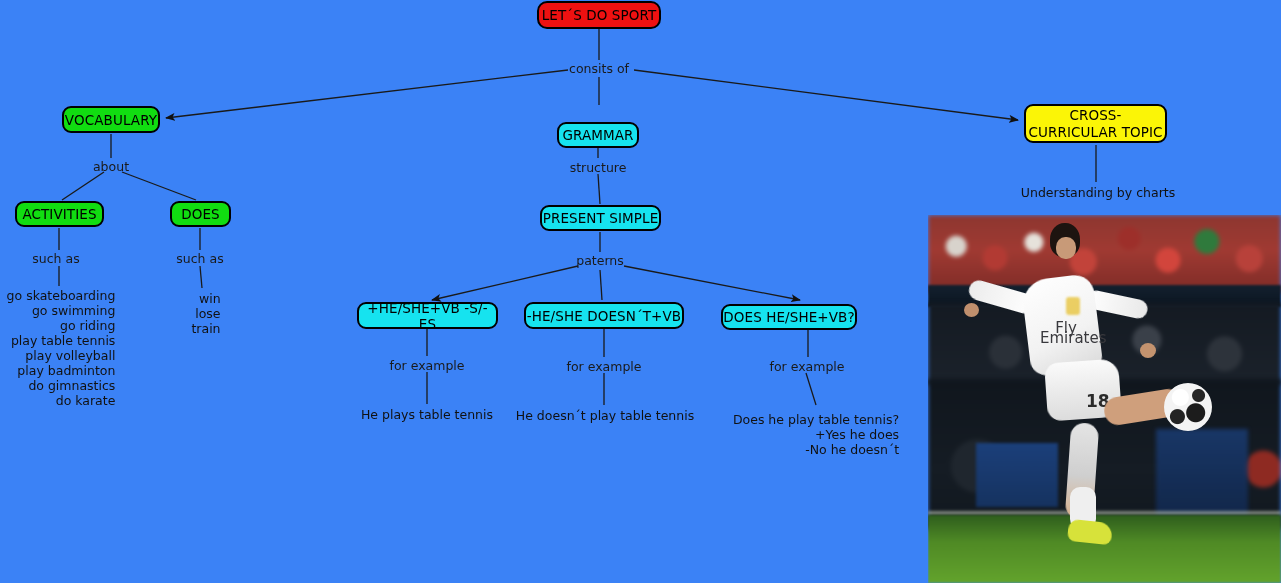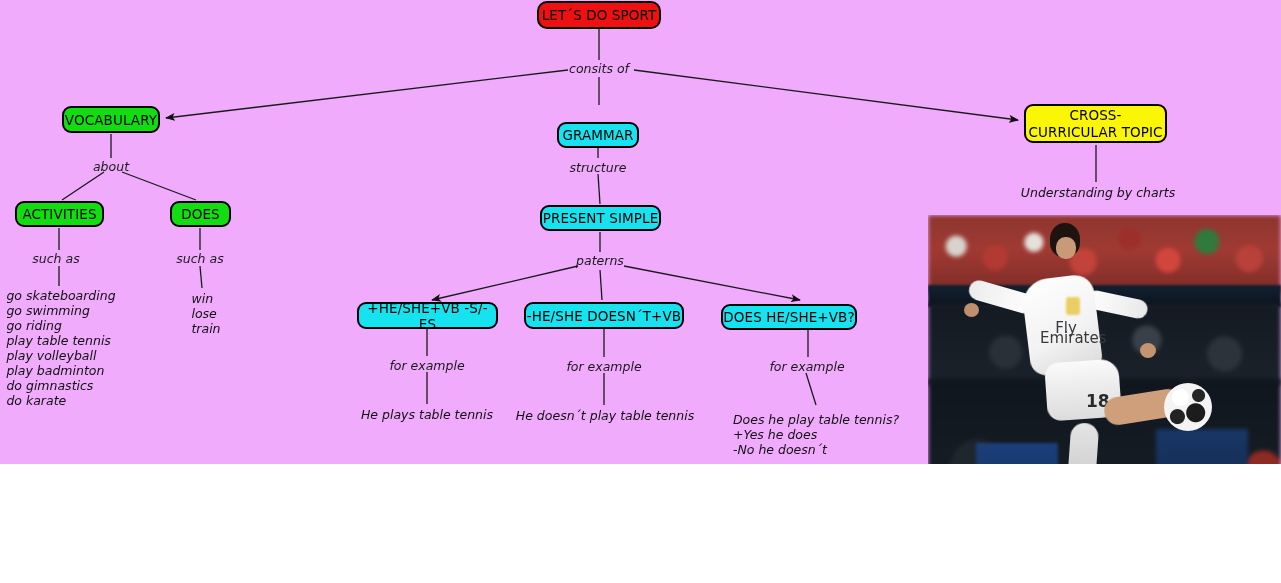--- a/index.html
+++ b/index.html
@@ -6,22 +6,22 @@
     margin: 0;
     padding: 0;
     background: #ffffff;
   }
   body {
     font-family: "DejaVu Sans", sans-serif;
   }
   #canvas {
     position: relative;
     width: 1281px;
-    height: 464px;
-    background: #f0abfc;
+    height: 583px;
+    background: #3b82f6;
     overflow: hidden;
   }
   #edges {
     position: absolute;
     left: 0;
     top: 0;
     width: 1281px;
     height: 583px;
     pointer-events: none;
   }
@@ -51,24 +51,23 @@
     background: #16e3ef;
   }
   .node.yellow {
     background: #fbf506;
   }
   .lbl {
     position: absolute;
     font-size: 12.5px;
     line-height: 15px;
     color: #1a1a1a;
-    text-align: left;
+    text-align: right;
     white-space: pre-line;
     transform: translateX(-50%);
-    font-style: italic;
   }
   .lbl.leaf {
     color: #111111;
   }
   .photo {
     position: absolute;
     left: 928px;
     top: 215px;
     width: 353px;
     height: 368px;

